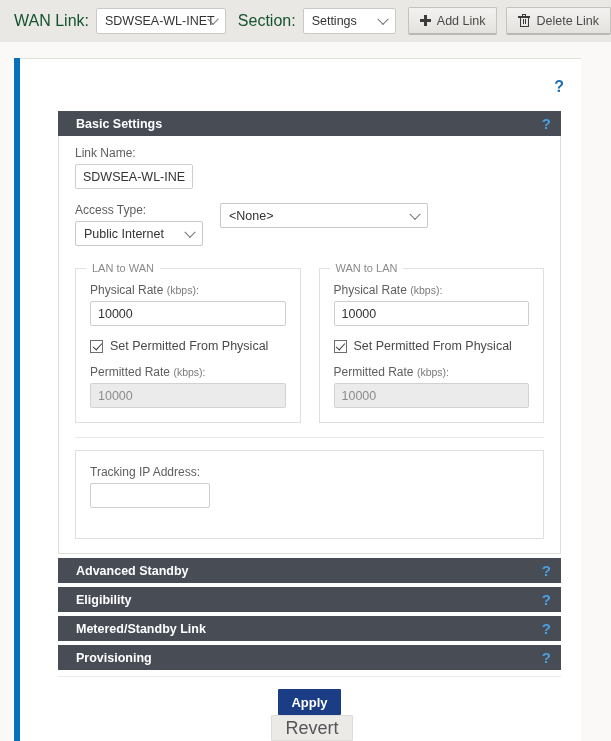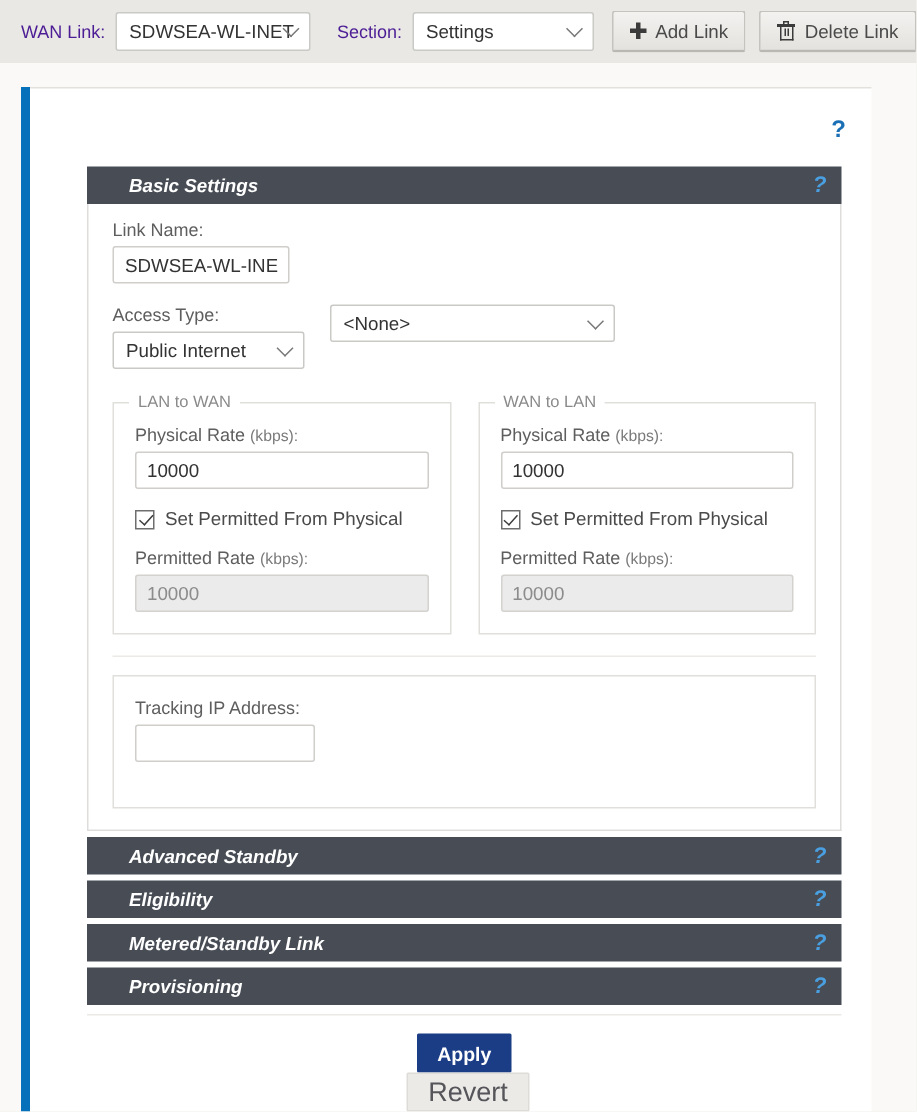--- a/index.html
+++ b/index.html
@@ -21,22 +21,22 @@
   .toolbar {
     height: 42px;
     background: #e9e8e4;
     display: flex;
     align-items: center;
     padding-left: 14px;
     box-sizing: border-box;
     gap: 0;
   }
   .tb-label {
-    font-size: 12px;
-    color: #4c1d95;
+    font-size: 16px;
+    color: #14532d;
     margin-right: 7px;
     white-space: nowrap;
   }
   .select-box {
     position: relative;
     background: #fff;
     border: 1px solid #c9c9c6;
     height: 26px;
     border-radius: 2px;
     display: flex;
@@ -164,26 +164,25 @@
     right: 20px;
     top: 52px;
   }
   .acc-header {
     background: #474c55;
     color: #ffffff;
     height: 25px;
     display: flex;
     align-items: center;
     justify-content: space-between;
-    padding: 0 10px 0 28px;
+    padding: 0 10px 0 18px;
     font-size: 12.5px;
     font-weight: bold;
     cursor: pointer;
     box-sizing: border-box;
-    font-style: italic;
   }
   .acc-header .q {
     color: #4a9fe0;
     font-size: 15px;
     font-weight: bold;
     line-height: 1;
   }
   .acc-header.collapsed { margin-top: 4px; }
 
   .acc-body {
@@ -377,21 +376,21 @@
 
         <div class="row" style="margin-top:14px">
           <div style="width:145px">
             <div class="field-label">Access Type:</div>
             <div class="select-box" style="width:128px;height:25px">
               <span>Public Internet</span>
               <span class="chev"></span>
             </div>
           </div>
           <div style="flex:1">
-            <div class="select-box" style="width:190px;height:25px">
+            <div class="select-box" style="width:208px;height:25px">
               <span>&lt;None&gt;</span>
               <span class="chev"></span>
             </div>
           </div>
         </div>
 
         <div class="row" style="margin-top:22px; gap:18px">
 
           <div class="fs" style="flex:1">
             <div class="fs-legend">LAN to WAN</div>

